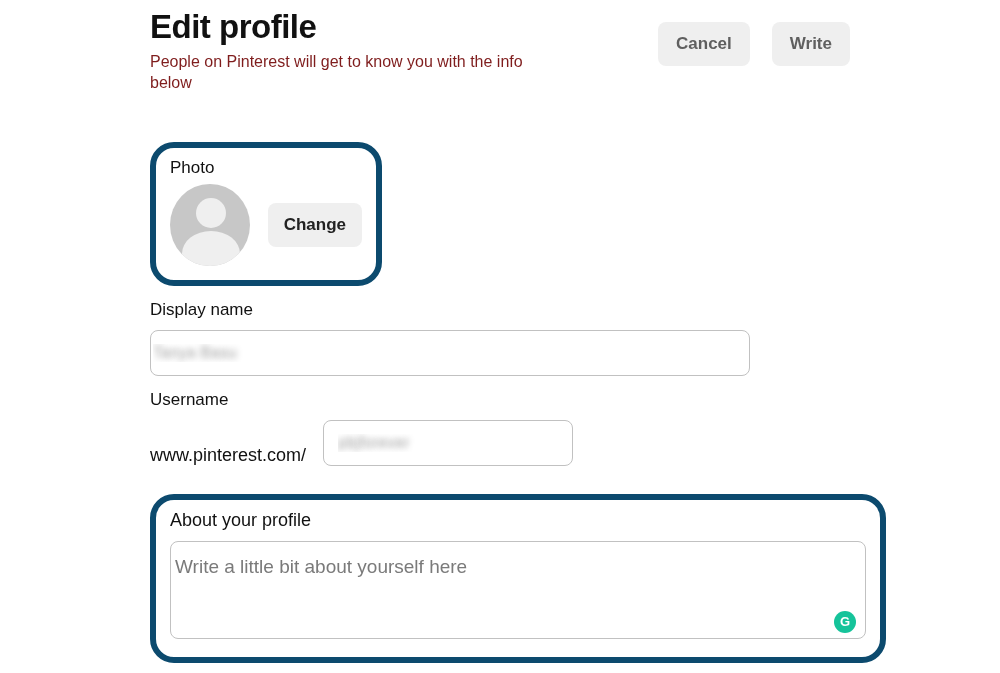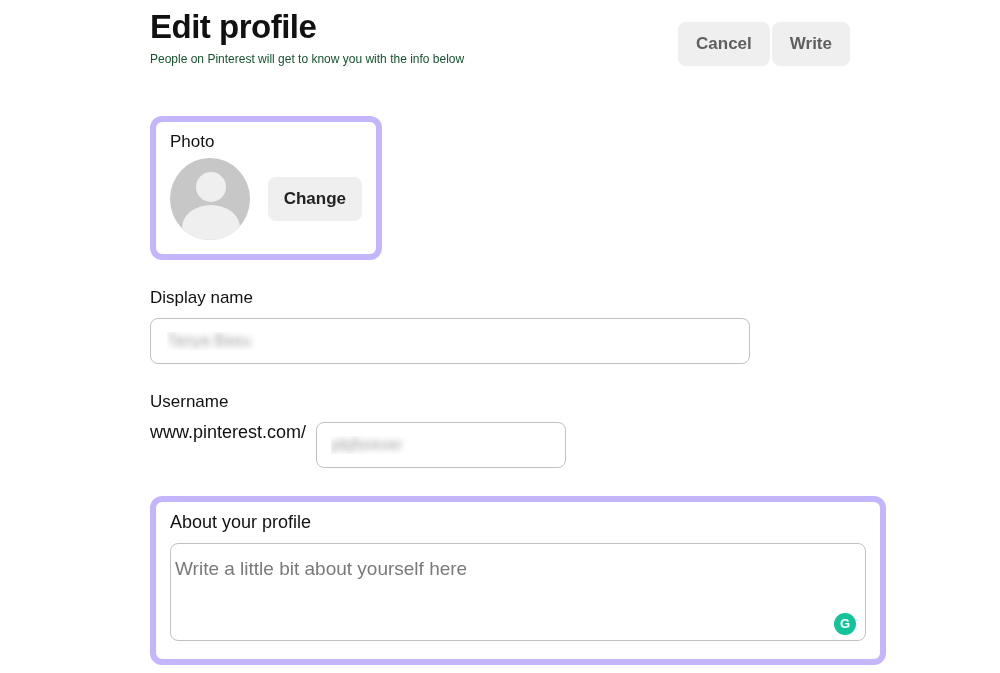--- a/index.html
+++ b/index.html
@@ -25,39 +25,39 @@
     padding-right: 150px;
   }
   .title-block { max-width: 420px; }
   h1.page-title {
     font-size: 33px;
     font-weight: 700;
     margin: 8px 0 6px 0;
     letter-spacing: -0.5px;
   }
   .subtitle {
-    font-size: 12px;
-    color: #14532d;
+    font-size: 16px;
+    color: #7f1d1d;
     line-height: 1.3;
     max-width: 400px;
   }
-  .action-buttons { display: flex; gap: 2px; margin-top: 22px; }
+  .action-buttons { display: flex; gap: 22px; margin-top: 22px; }
   .btn {
     background: #efefef;
     border: none;
     border-radius: 8px;
     padding: 12px 18px;
     font-size: 17px;
     font-weight: 700;
     color: #5f5f5f;
     cursor: pointer;
   }
   .highlight-box {
-    border: 6px solid #c4b5fd;
-    border-radius: 12px;
+    border: 6px solid #0c4a6e;
+    border-radius: 24px;
     padding: 10px 14px 14px 14px;
   }
   .photo-section {
     margin-top: 48px;
     width: 232px;
   }
   .section-label {
     font-size: 17px;
     color: #111;
     margin-bottom: 6px;
@@ -89,33 +89,33 @@
   .btn-change {
     background: #efefef;
     border: none;
     border-radius: 8px;
     padding: 12px 16px;
     font-size: 17px;
     font-weight: 700;
     color: #222;
     cursor: pointer;
   }
-  .field-block { margin-top: 28px; }
+  .field-block { margin-top: 14px; }
   .field-label { font-size: 17px; margin-bottom: 10px; }
   .text-input {
     width: 600px;
     height: 46px;
     border: 1px solid #c1c1c1;
     border-radius: 8px;
-    padding: 0 16px;
+    padding: 0 2px;
     font-size: 16px;
     color: #333;
   }
   .blurred { color: transparent; text-shadow: 0 0 6px #999; user-select:none; }
-  .username-row { display: flex; align-items: flex-start; gap: 10px; }
+  .username-row { display: flex; align-items: flex-end; gap: 17px; }
   .url-prefix { font-size: 18px; color: #111; }
   .username-input {
     width: 250px;
     height: 46px;
     border: 1px solid #c1c1c1;
     border-radius: 8px;
     padding: 0 14px;
     font-size: 16px;
   }
   .about-section {

